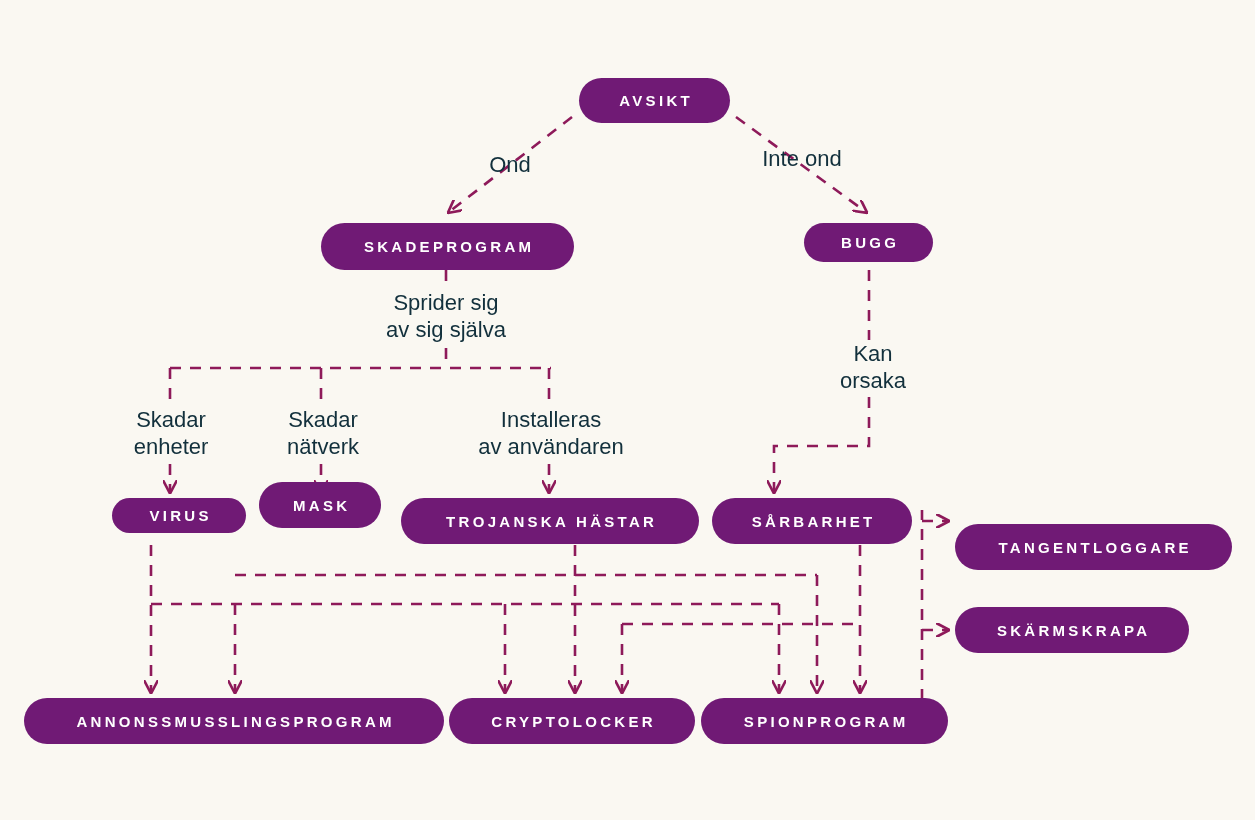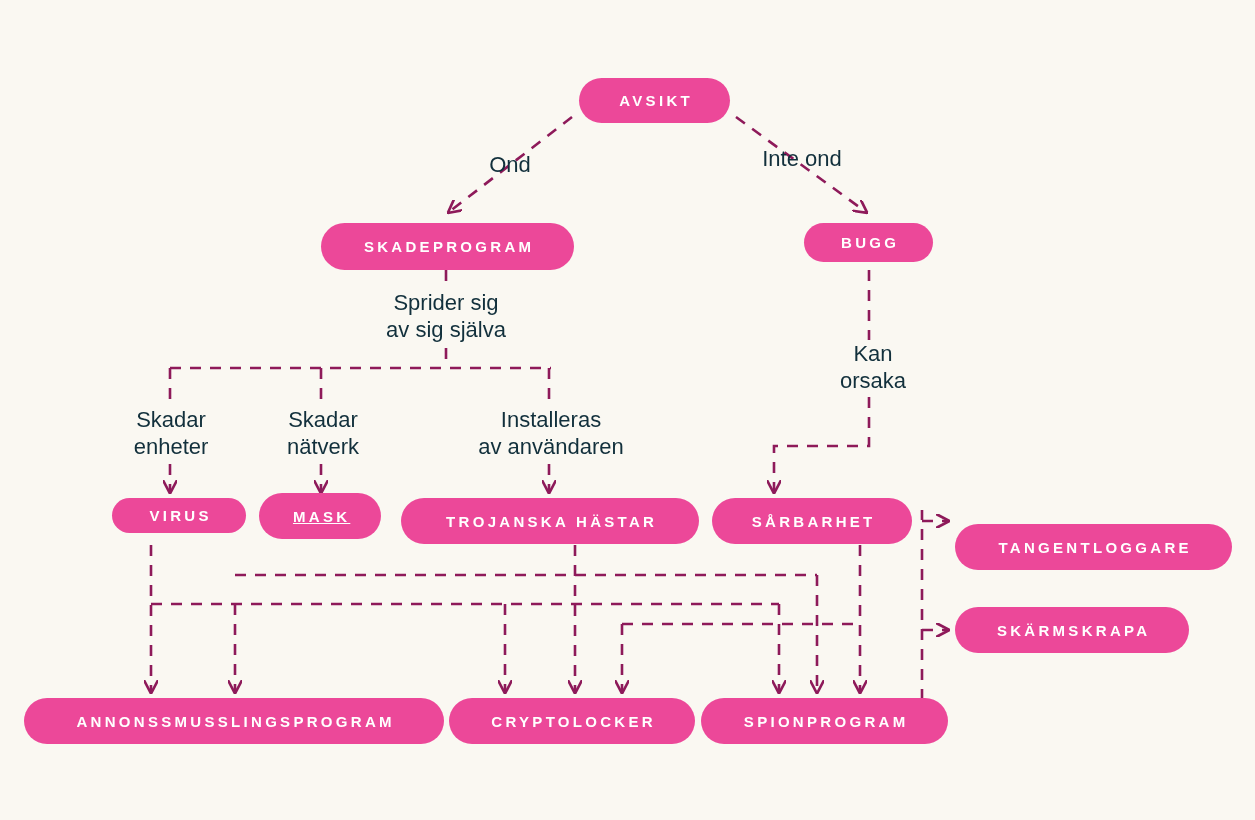--- a/index.html
+++ b/index.html
@@ -21,21 +21,21 @@
   svg.edges {
     position: absolute;
     left: 0;
     top: 0;
     width: 1255px;
     height: 820px;
     pointer-events: none;
   }
   .node {
     position: absolute;
-    background: #ec4899;
+    background: #701a75;
     color: #ffffff;
     border-radius: 999px;
     display: flex;
     align-items: center;
     justify-content: center;
     box-sizing: border-box;
     font-weight: bold;
     letter-spacing: 0.22em;
     text-indent: 0.22em;
     font-size: 15px;
@@ -111,21 +111,21 @@
   </svg>
 
   <div class="node" style="left:579px;top:78px;width:151px;height:45px;">AVSIKT</div>
 
   <div class="node" style="left:321px;top:223px;width:253px;height:47px;">SKADEPROGRAM</div>
 
   <div class="node" style="left:804px;top:223px;width:129px;height:39px;">BUGG</div>
 
   <div class="node" style="left:112px;top:498px;width:134px;height:35px;">VIRUS</div>
 
-  <div class="node" style="left:259px;top:493px;width:122px;height:46px;text-decoration:underline;">MASK</div>
+  <div class="node" style="left:259px;top:482px;width:122px;height:46px;">MASK</div>
 
   <div class="node" style="left:401px;top:498px;width:298px;height:46px;">TROJANSKA HÄSTAR</div>
 
   <div class="node" style="left:712px;top:498px;width:200px;height:46px;">SÅRBARHET</div>
 
   <div class="node" style="left:955px;top:524px;width:277px;height:46px;">TANGENTLOGGARE</div>
 
   <div class="node" style="left:24px;top:698px;width:420px;height:46px;">ANNONSSMUSSLINGSPROGRAM</div>
 
   <div class="node" style="left:955px;top:607px;width:234px;height:46px;">SKÄRMSKRAPA</div>

